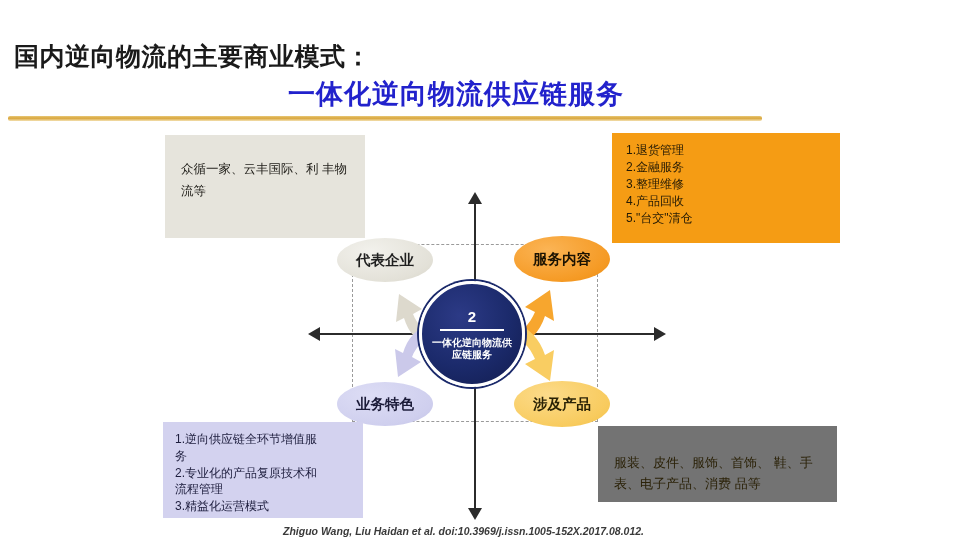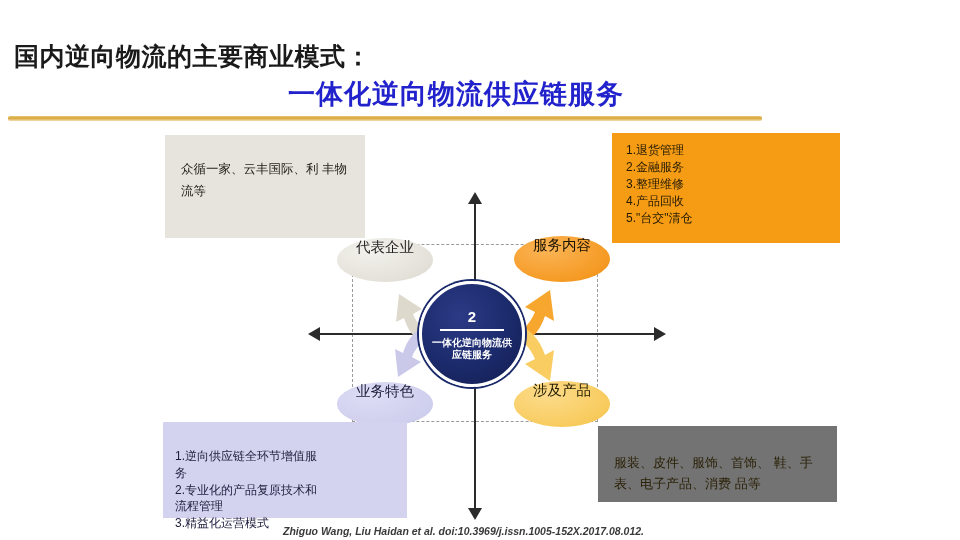--- a/index.html
+++ b/index.html
@@ -74,25 +74,25 @@
     height: 110px;
     background: #f59c14;
     color: #241a05;
     padding: 9px 14px;
     line-height: 1.42;
     font-size: 12px;
   }
   .box-purple {
     left: 163px;
     top: 390px;
-    width: 244px;
+    width: 200px;
     height: 96px;
     background: #d3d2ef;
     color: #1d1d3d;
-    padding: 26px 12px;
+    padding: 9px 12px;
     line-height: 1.4;
     font-size: 12px;
   }
   .box-yellow {
     left: 598px;
     top: 394px;
     width: 239px;
     height: 76px;
     background: #737373;
     color: #2b2208;
@@ -195,23 +195,24 @@
     text-align: center;
     width: 86px;
     font-weight: bold;
   }
 
   
   .oval {
     position: absolute;
     border-radius: 50%;
     display: flex;
+    align-items: center;
     justify-content: center;
     font-size: 14.5px;
-    font-weight: normal;
+    font-weight: bold;
     color: #1f1f1f;
     white-space: nowrap;
   }
   .oval-gray {
     left: 337px; top: 206px;
     width: 96px; height: 44px;
     background: radial-gradient(ellipse at 35% 30%, #f2f1ec 0%, #e3e1d8 70%, #d8d5c9 100%);
   }
   .oval-orange {
     left: 514px; top: 204px;

